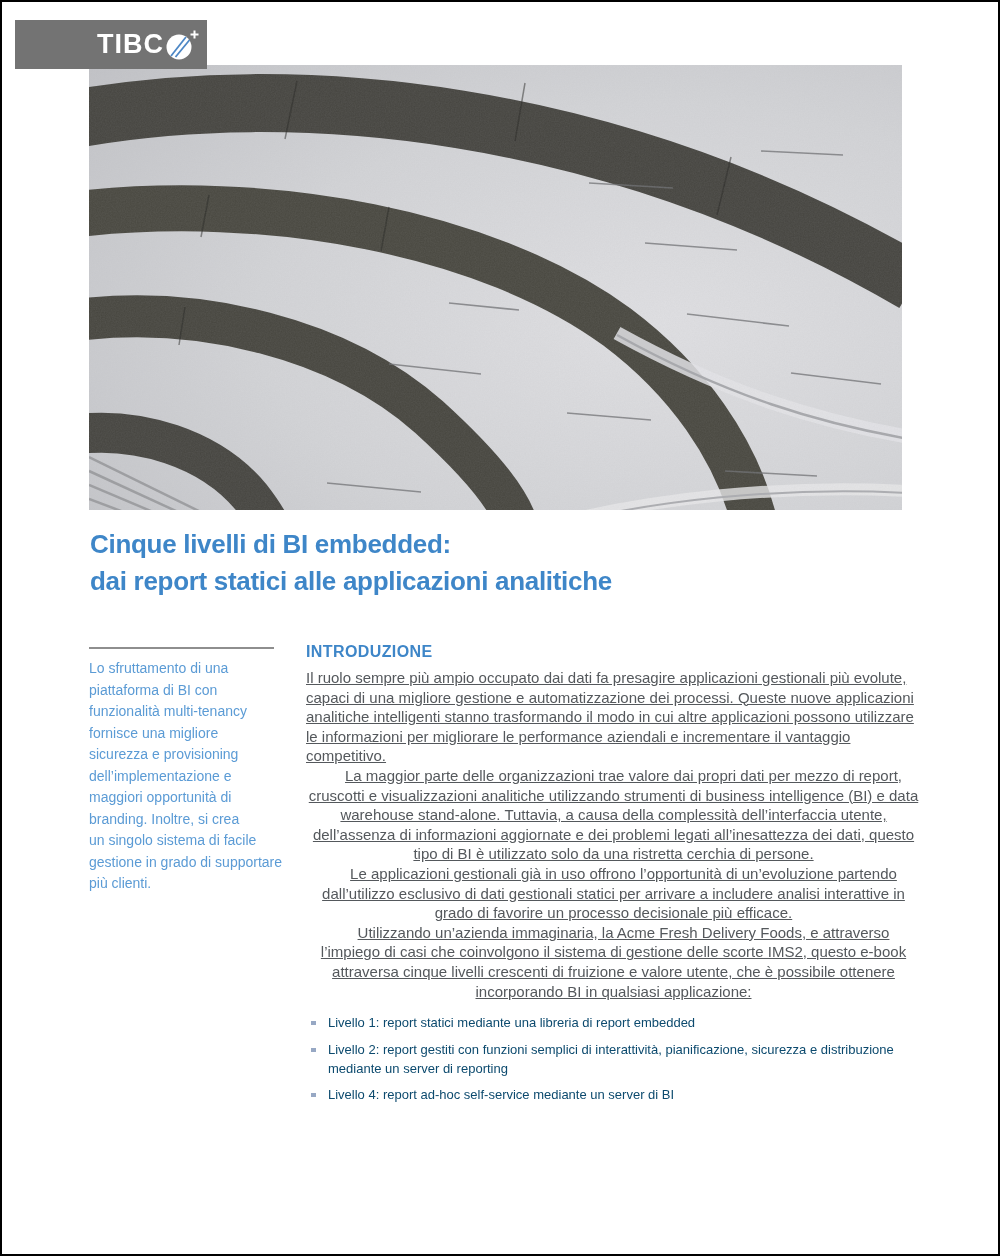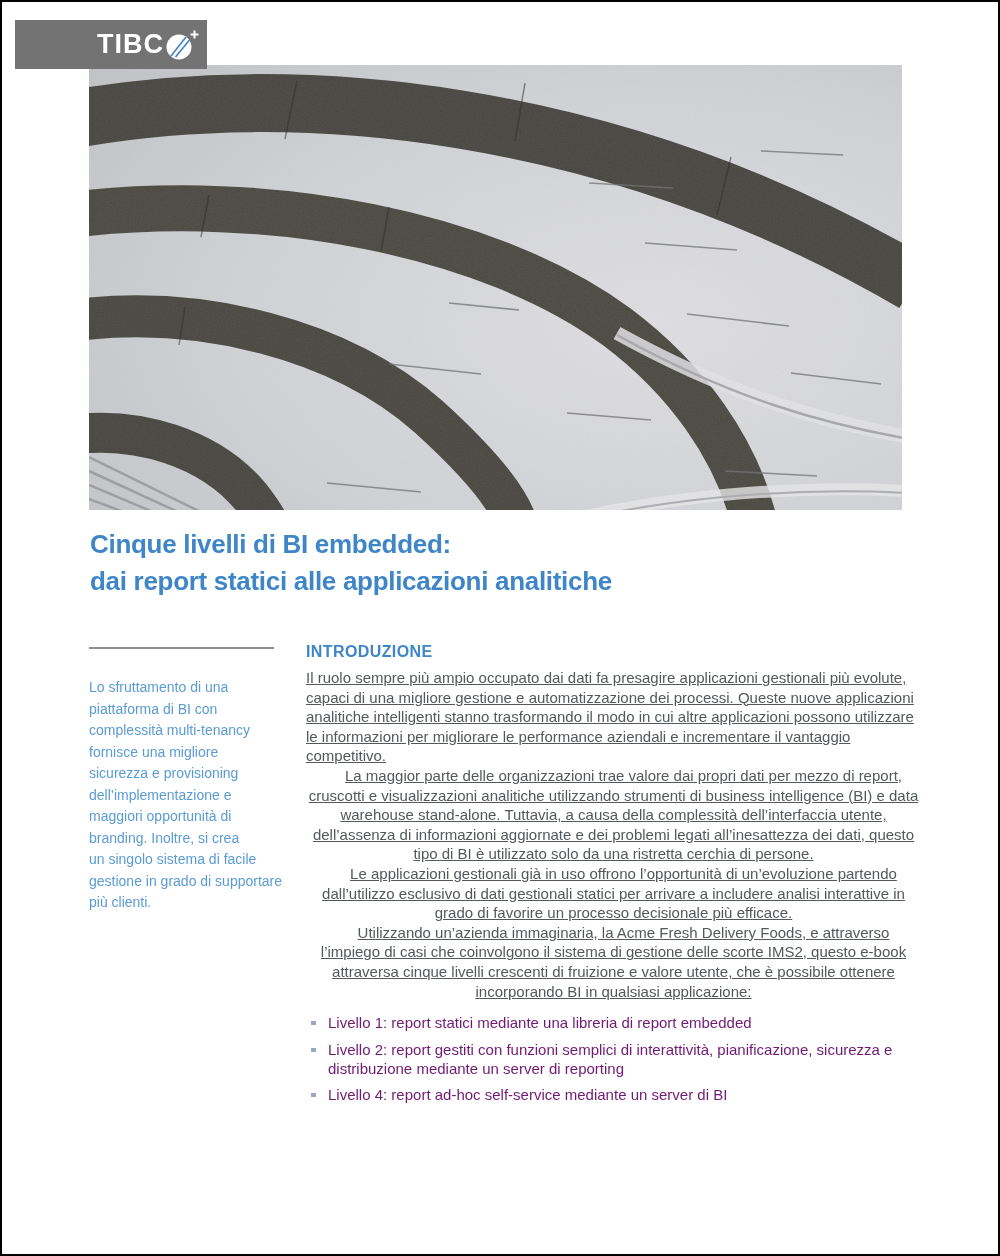--- a/index.html
+++ b/index.html
@@ -35,39 +35,39 @@
     line-height:37px; letter-spacing:-0.3px;
   }
   .doc-title span { display:block; }
 
   
   .side-rule {
     position:absolute; left:87px; top:645px; width:185px; height:2px;
     background:#8e8e8e;
   }
   .sidebar-note {
-    position:absolute; left:87px; top:675px; width:200px;
+    position:absolute; left:87px; top:656px; width:200px;
     font-size:14px; line-height:21.5px; color:#5b9bd5;
   }
   .sidebar-note span { display:block; }
 
   
   .main-col { position:absolute; left:304px; top:633px; width:615px;margin-top:8px; }
   .section-heading {
     margin:0 0 7px 0; font-size:16px; font-weight:bold;
     color:#3e86c8; letter-spacing:0.4px;
   }
   .body-text p {
     margin:0; font-size:15px; line-height:19.6px; color:#54585c;text-decoration:underline;
   }
   .body-text p.indent { text-indent:20px;text-align:center; }
   .bullets { margin:12px 0 0 0; padding:0; list-style:none; }
   .bullets li {
     position:relative; padding-left:22px; margin-bottom:7px;
-    font-size:15px; line-height:19.4px; color:#701a75;
+    font-size:13px; line-height:19.4px; color:#0c4a6e;
   }
   .bullet-sq {
     position:absolute; left:5px; top:8px; width:5px; height:4px;
     background:#97a8c4;
   }
 </style>
 </head>
 <body>
 
 <div class="page">
@@ -146,21 +146,21 @@
 
   <h1 class="doc-title" style="margin:0;">
     <span>Cinque livelli di BI embedded:</span>
     <span>dai report statici alle applicazioni analitiche</span>
   </h1>
 
   <div class="side-rule"></div>
   <div class="sidebar-note">
     <span>Lo sfruttamento di una</span>
     <span>piattaforma di BI con</span>
-    <span>complessità multi-tenancy</span>
+    <span>funzionalità multi-tenancy</span>
     <span>fornisce una migliore</span>
     <span>sicurezza e provisioning</span>
     <span>dell’implementazione e</span>
     <span>maggiori opportunità di</span>
     <span>branding. Inoltre, si crea</span>
     <span>un singolo sistema di facile</span>
     <span>gestione in grado di supportare</span>
     <span>più clienti.</span>
   </div>
 

